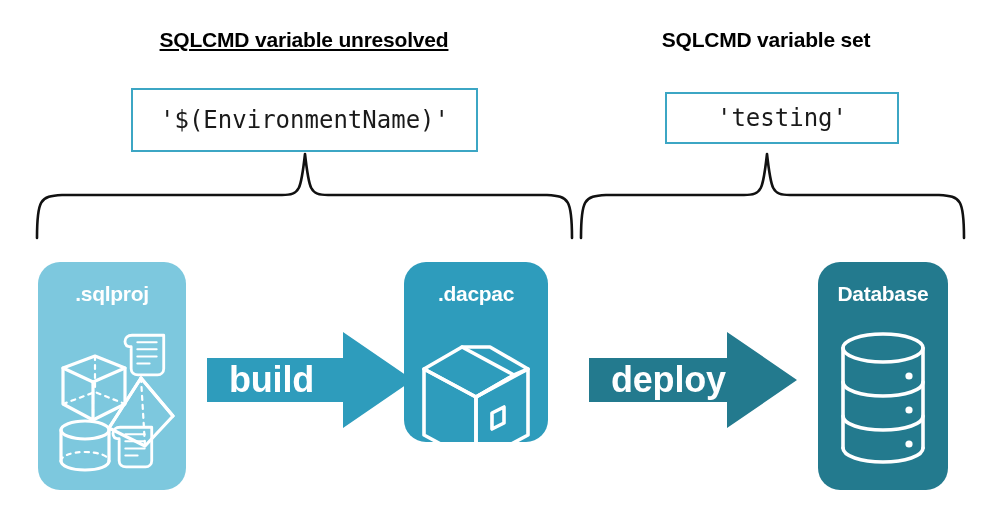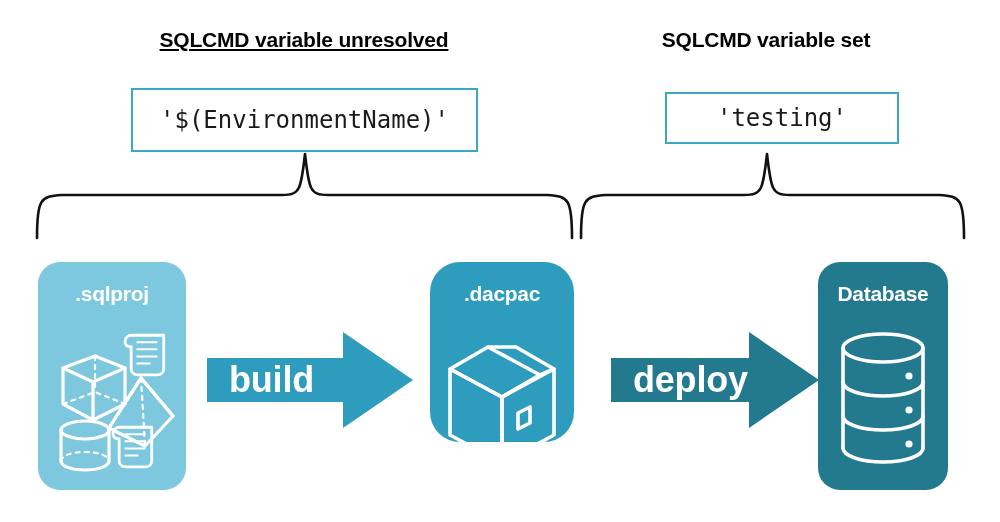--- a/index.html
+++ b/index.html
@@ -70,21 +70,21 @@
     width: 100%;
     text-align: center;
     color: #ffffff;
     font-family: "Liberation Sans", sans-serif;
     font-weight: bold;
     font-size: 21px;
     letter-spacing: -0.3px;
     white-space: nowrap;
   }
   #box-sqlproj  { left: 38px;  top: 262px; width: 148px; height: 228px; background: #7DC8DE; }
-  #box-dacpac   { left: 430px; top: 262px; width: 144px; height: 180px; background: #2E9CBC; border-radius: 30px; }
+  #box-dacpac   { left: 404px; top: 262px; width: 144px; height: 180px; background: #2E9CBC; }
   #box-database { left: 818px; top: 262px; width: 130px; height: 228px; background: #237A8E; }
 
   .entity-label { top: 20px; }
   .entity-art {
     position: absolute;
     left: 0;
     top: 52px;
     width: 100%;
     height: 170px;
     display: flex;
@@ -107,21 +107,21 @@
     color: #ffffff;
     font-family: "Liberation Sans", sans-serif;
     font-weight: bold;
     font-size: 36px;
     letter-spacing: -0.2px;
     padding-left: 22px;
     box-sizing: border-box;
     pointer-events: none;
   }
   #arrow-build  { left: 207px; top: 332px; width: 206px; height: 96px; }
-  #arrow-deploy { left: 611px; top: 332px; width: 208px; height: 96px; }
+  #arrow-deploy { left: 589px; top: 332px; width: 208px; height: 96px; }
   .arrow-svg { display: block; width: 100%; height: 100%; }
 </style>
 </head>
 <body>
 
 <div id="canvas" style="background: rgb(255, 255, 255);">
 
   <div class="heading" id="heading-left">SQLCMD variable unresolved</div>
 
   <div class="heading" id="heading-right">SQLCMD variable set</div>

